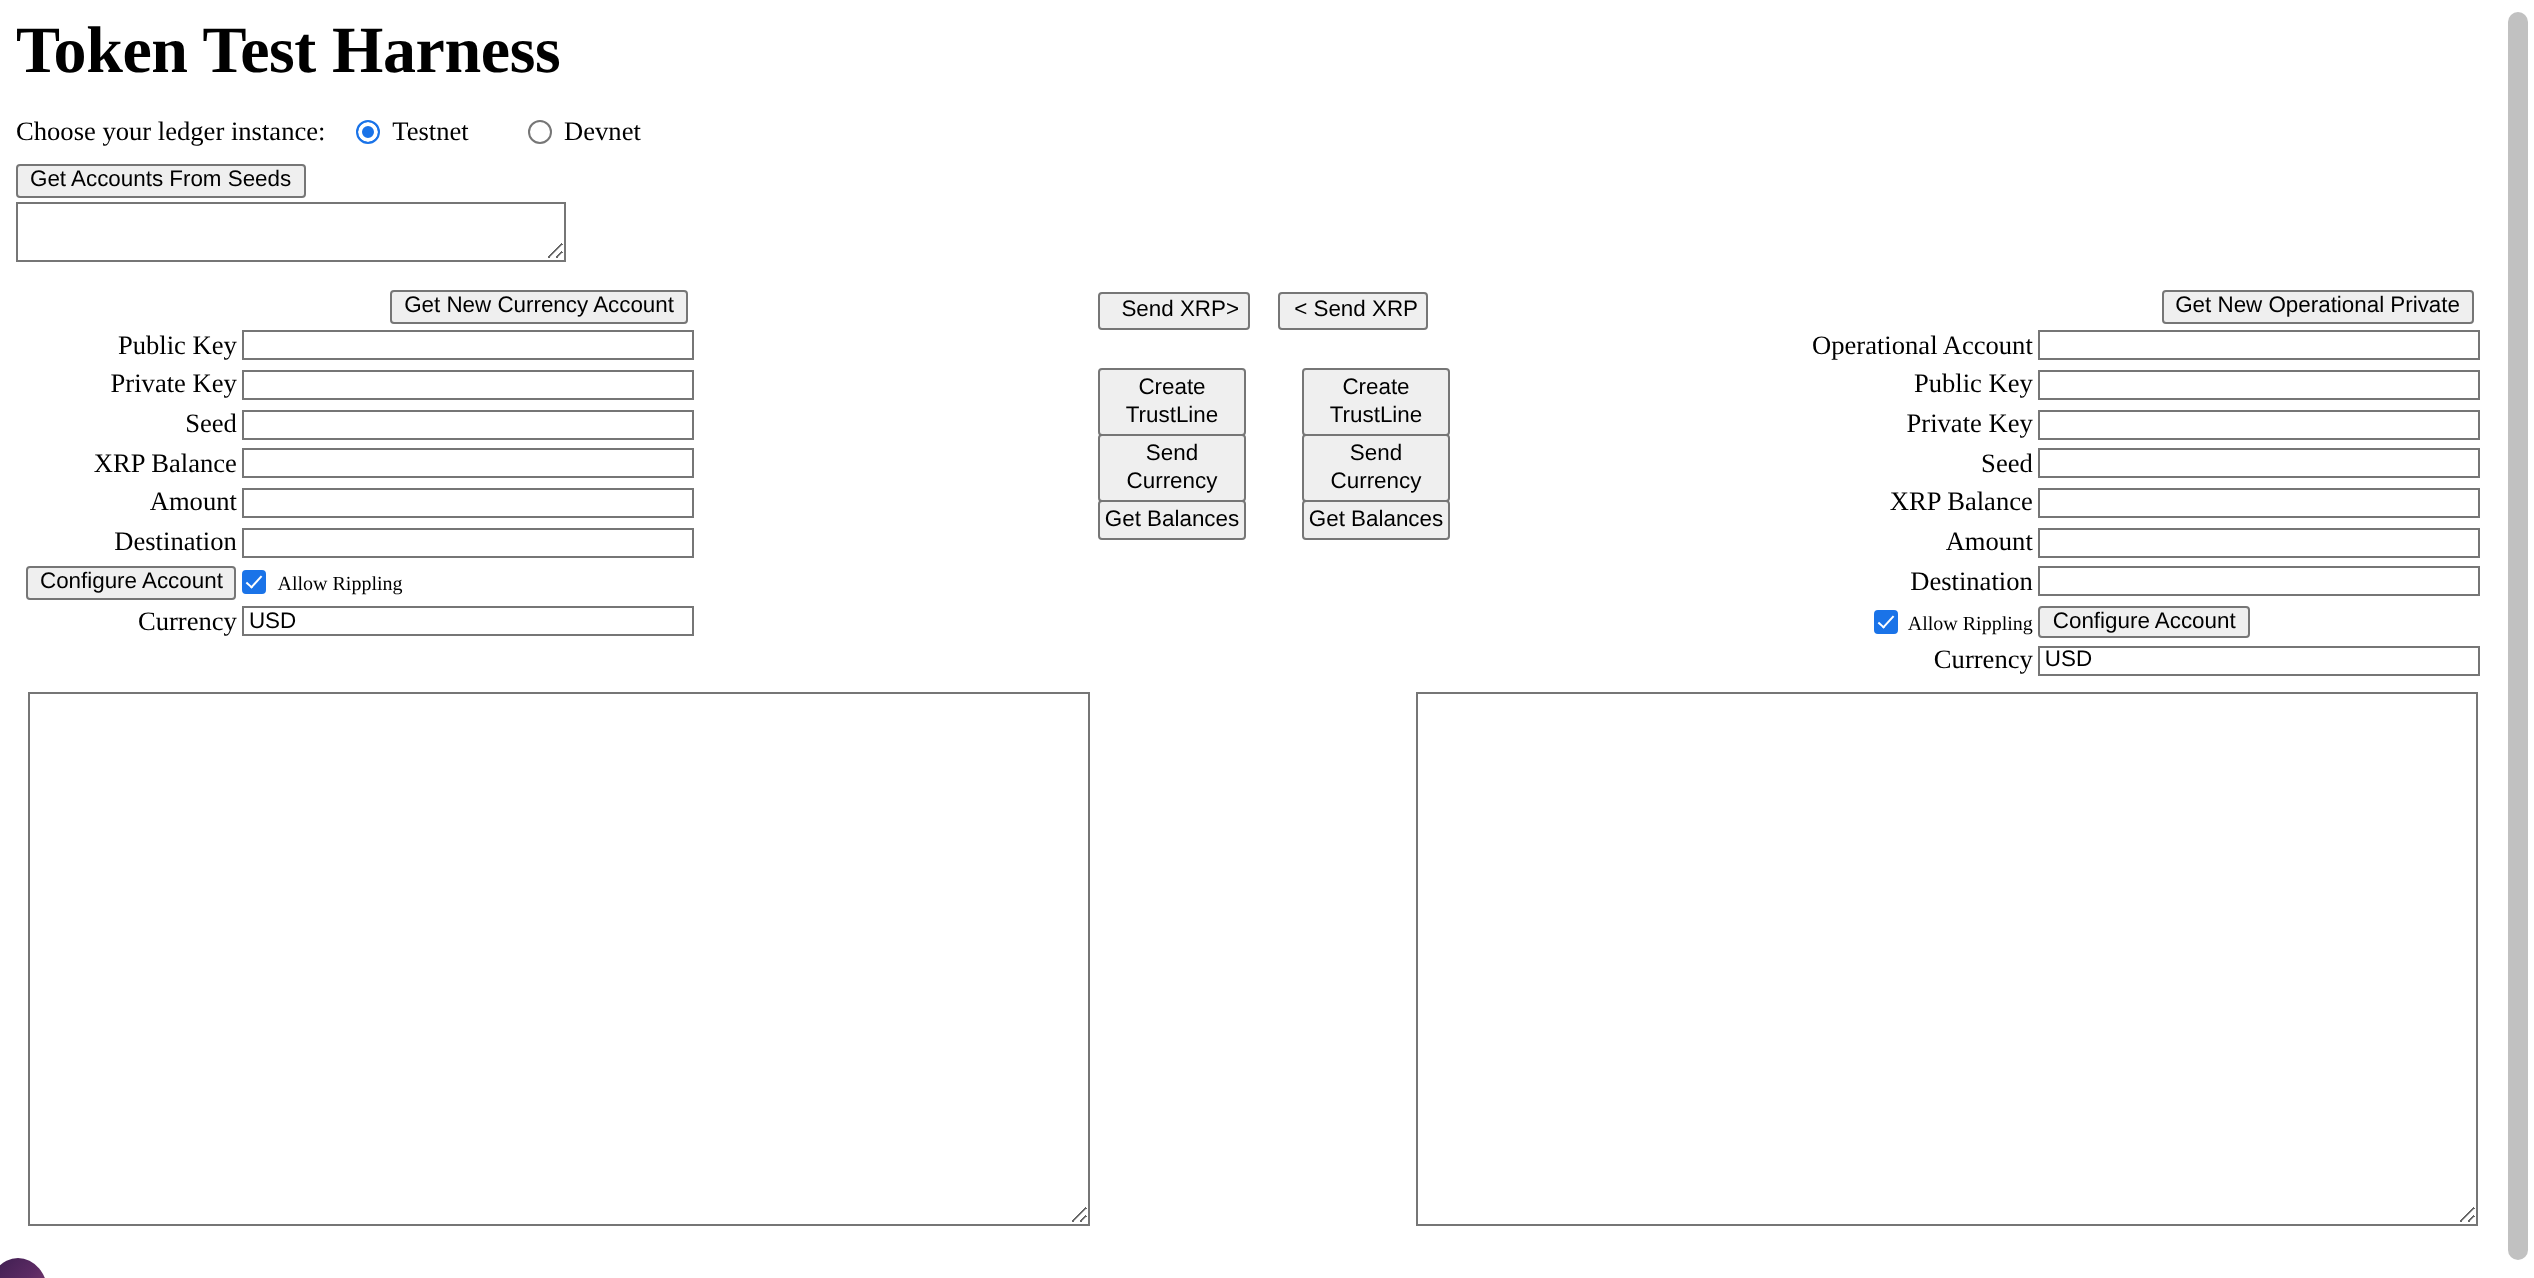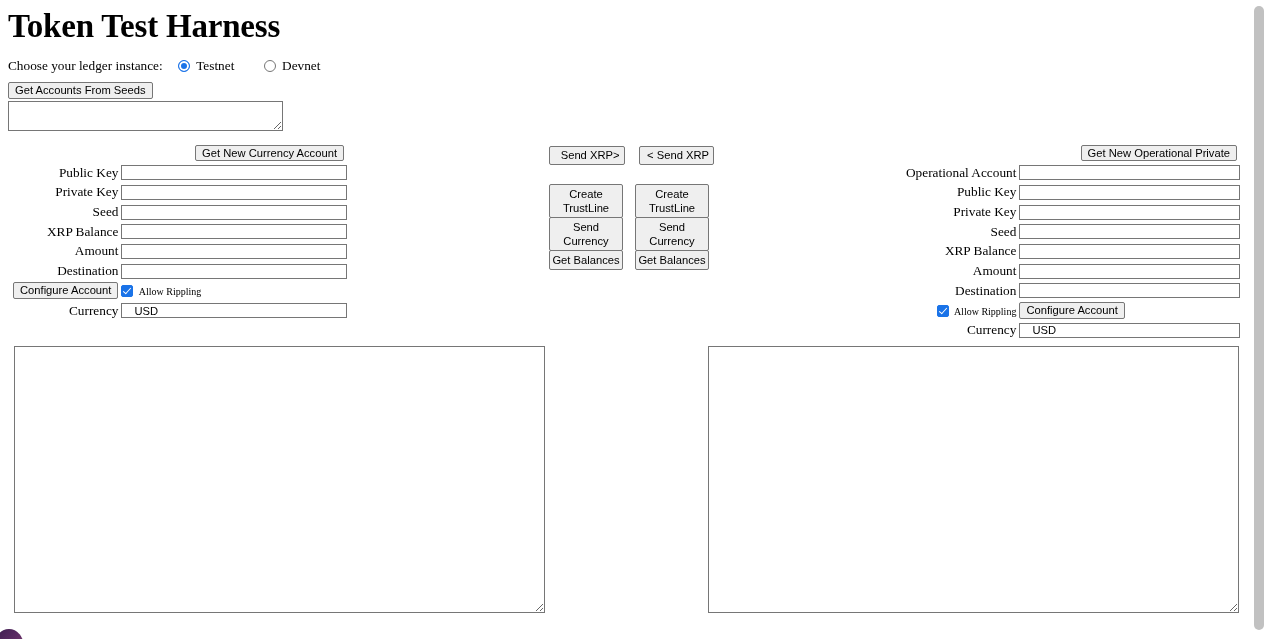--- a/index.html
+++ b/index.html
@@ -121,21 +121,21 @@
   }
   table.acct td.fld { width: 100%; }
   input.tf {
     font-family: "Liberation Sans", "DejaVu Sans", sans-serif;
     font-size: 11.2px;
     width: 100%;
     height: 15px;
     border: 1px solid #767676;
     background: #fff;
     color: #000;
-    padding: 0 12px;
+    padding: 0 2px;
     box-sizing: border-box;
     outline: none;
     display: block;
   }
   .topbtn-row { height: 19px; }
   .topbtn-left  { text-align: left; }
   .topbtn-right { text-align: right; }
 
   
   .cb {
@@ -162,21 +162,21 @@
     border: solid #fff;
     border-width: 0 1.6px 1.6px 0;
     transform: rotate(42deg);
   }
   .rip-text { font-size: 10px; }
   .rip-inline { white-space: nowrap; }
 
   
   .xrp-row { display: flex; gap: 14px; margin-bottom: 19px; }
   .xrp-row .btn { width: 94px; padding: 2px 4px; text-align: right; }
-  .stacks { display: flex; gap: 12px; }
+  .stacks { display: flex; gap: 28px; }
   .stack { display: flex; flex-direction: column; width: 74px; }
   .stack .btn {
     width: 74px;
     padding: 2px 2px;
     margin-bottom: -1px;
     line-height: 1.25;
   }
 
   
   .outputs { position: relative; height: 280px; }

